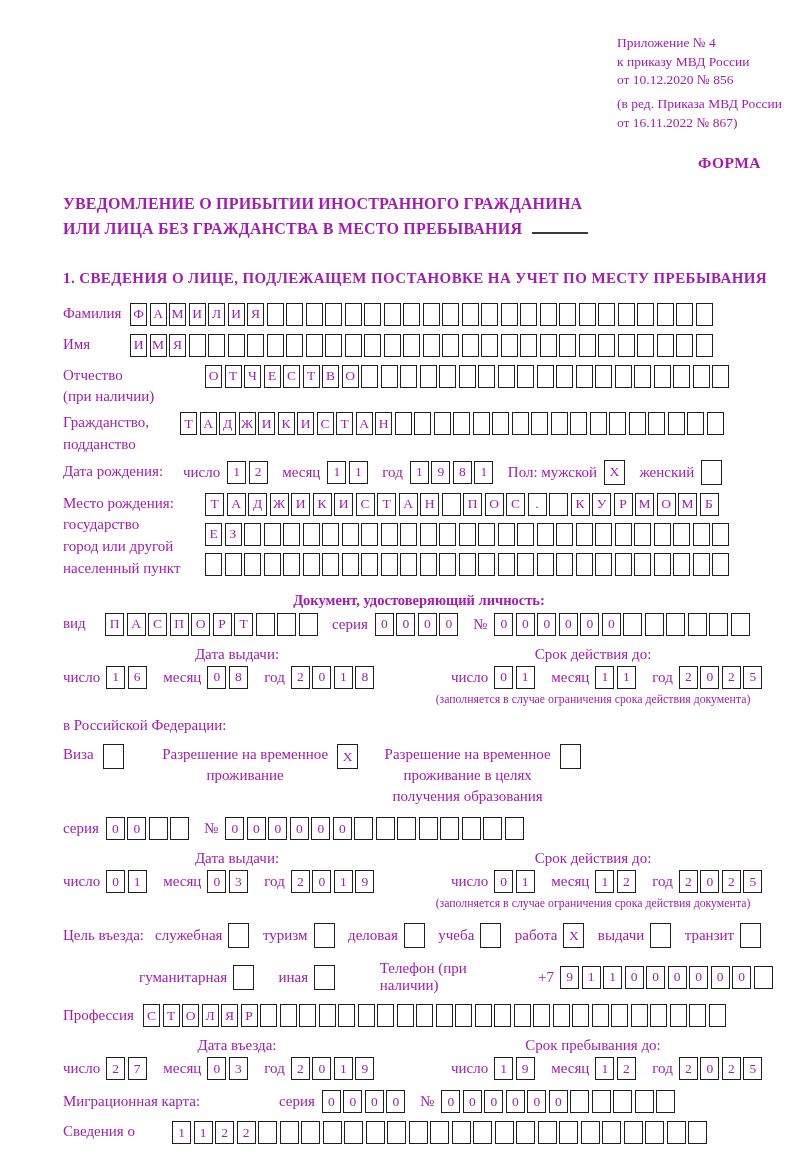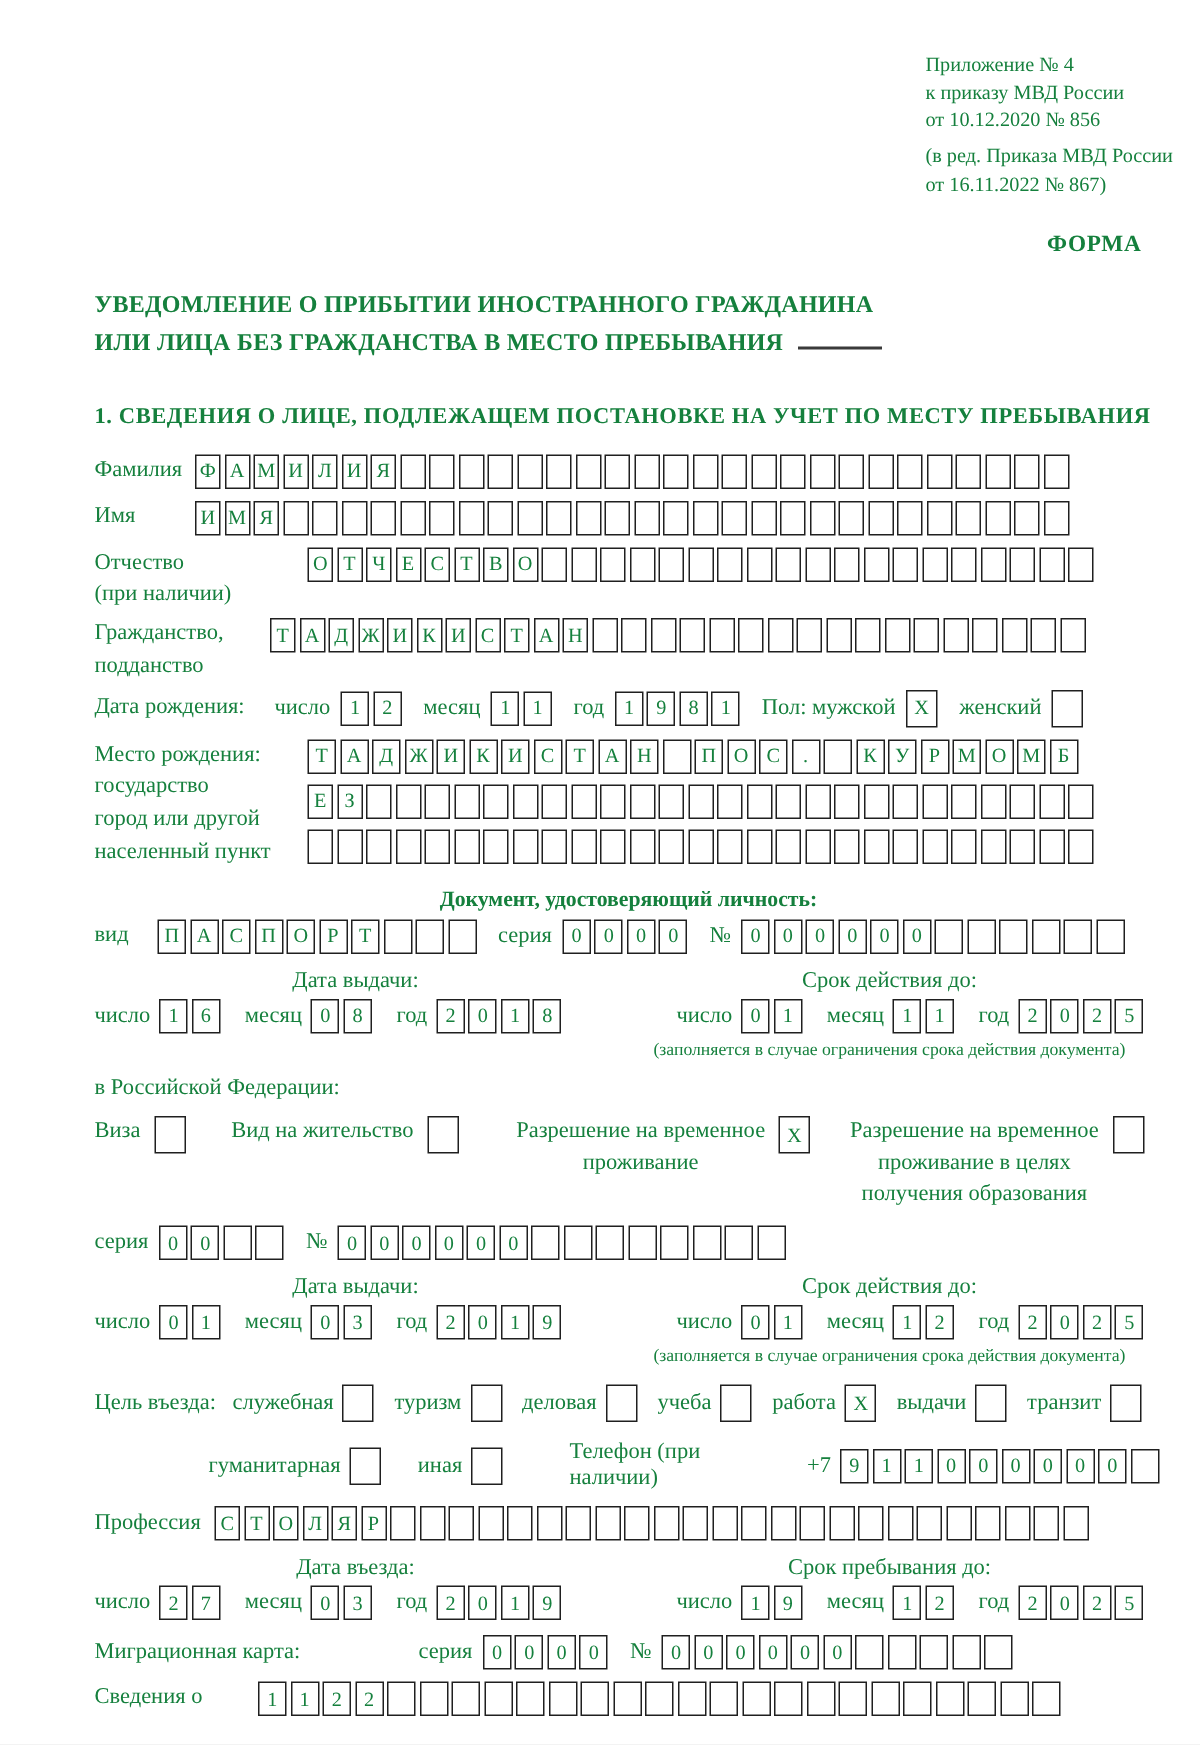--- a/index.html
+++ b/index.html
@@ -1,18 +1,18 @@
 <!DOCTYPE html>
 <html><head>
 <meta charset="utf-8">
 <style>
   html,body{margin:0;padding:0;background:#e9e9e9;}
   .page{
     position:relative;width:800px;height:1163px;margin:0 auto;background:#ffffff;
-    font-family:"Liberation Serif","DejaVu Serif",serif;color:#15803d;
+    font-family:"Liberation Serif","DejaVu Serif",serif;color:#a21caf;
     box-sizing:border-box;padding:34px 25px 20px 63px;overflow:hidden;
   }
   
   .appendix{margin-left:554px;width:175px;font-size:13.5px;line-height:1.38;}
   .appendix .gap{margin-top:5px;}
   .forma{ text-align:right; padding-right:14px; font-weight:bold; font-size:15.5px; margin-top:22px; letter-spacing:.5px;}
   .title{ font-weight:bold; font-size:16px; margin-top:20px; line-height:1.55; letter-spacing:.2px;}
   .blankline{display:inline-block;width:56px;border-bottom:2.5px solid #3a3a3a;margin-left:10px;height:14px;}
   .section{ font-weight:bold; font-size:15px; margin-top:28px; letter-spacing:.4px;}
 
@@ -439,26 +439,20 @@
 
   <div class="lbl mt8">в Российской Федерации:</div>
 
   <div class="frow mt8">
     <div class="optgroup">
       <div class="olbl">Виза</div>
       <div class="cells cb1">
           <span class="cell"></span>
         </div>
     </div>
-    <div class="optgroup" style="margin-left:28px;">
-      <div class="olbl">Вид на жительство</div>
-      <div class="cells cb1">
-          <span class="cell"></span>
-        </div>
-    </div>
     <div class="optgroup" style="margin-left:36px;">
       <div class="olbl">
         <div>Разрешение на временное</div>
         <div>проживание</div>
       </div>
       <div class="cells cb1">
           <span class="cell">X</span>
         </div>
     </div>
     <div class="optgroup" style="margin-left:24px;">

